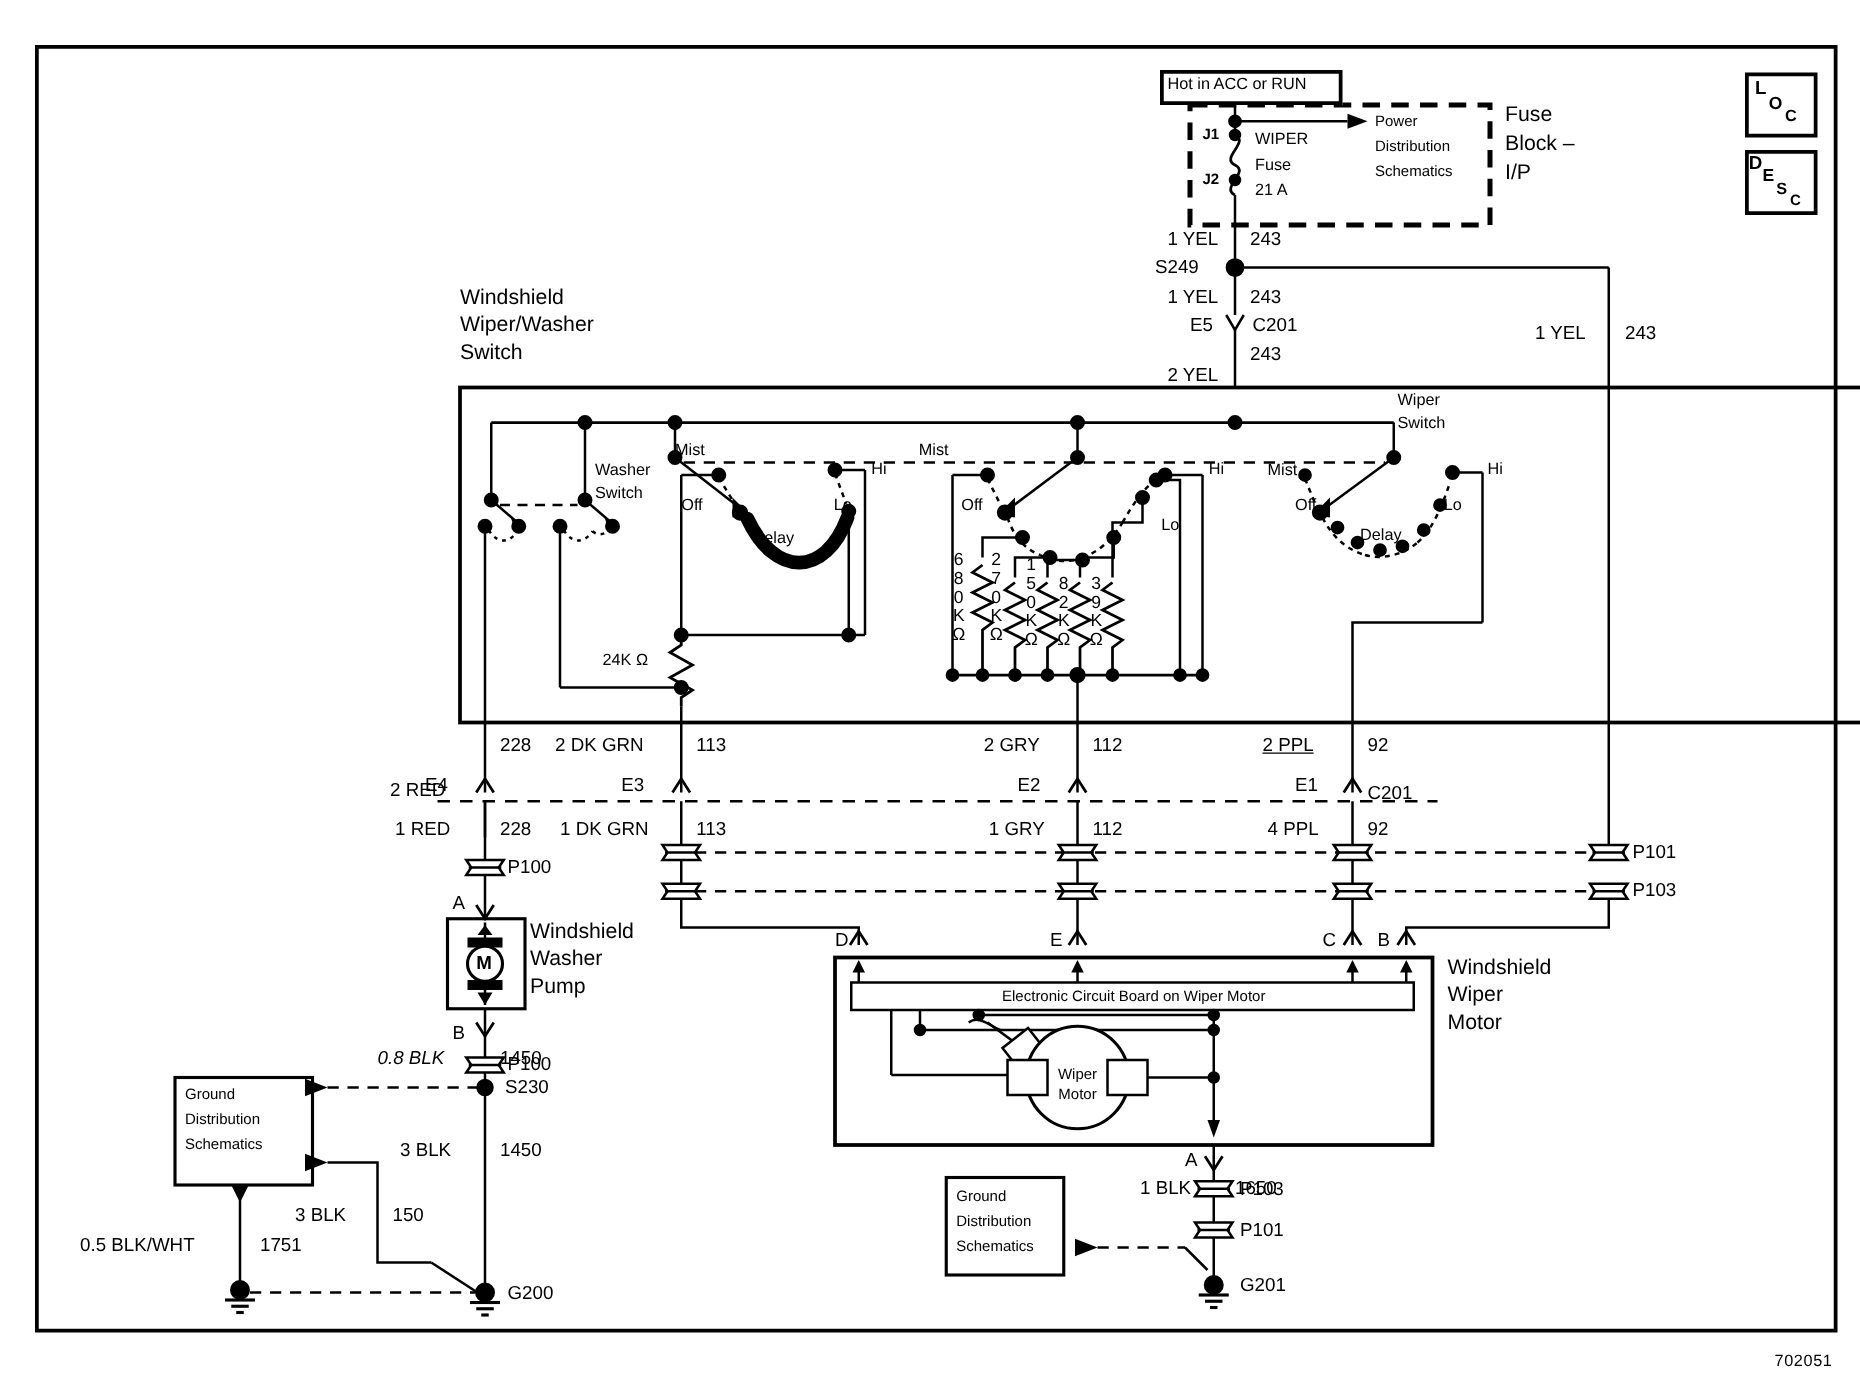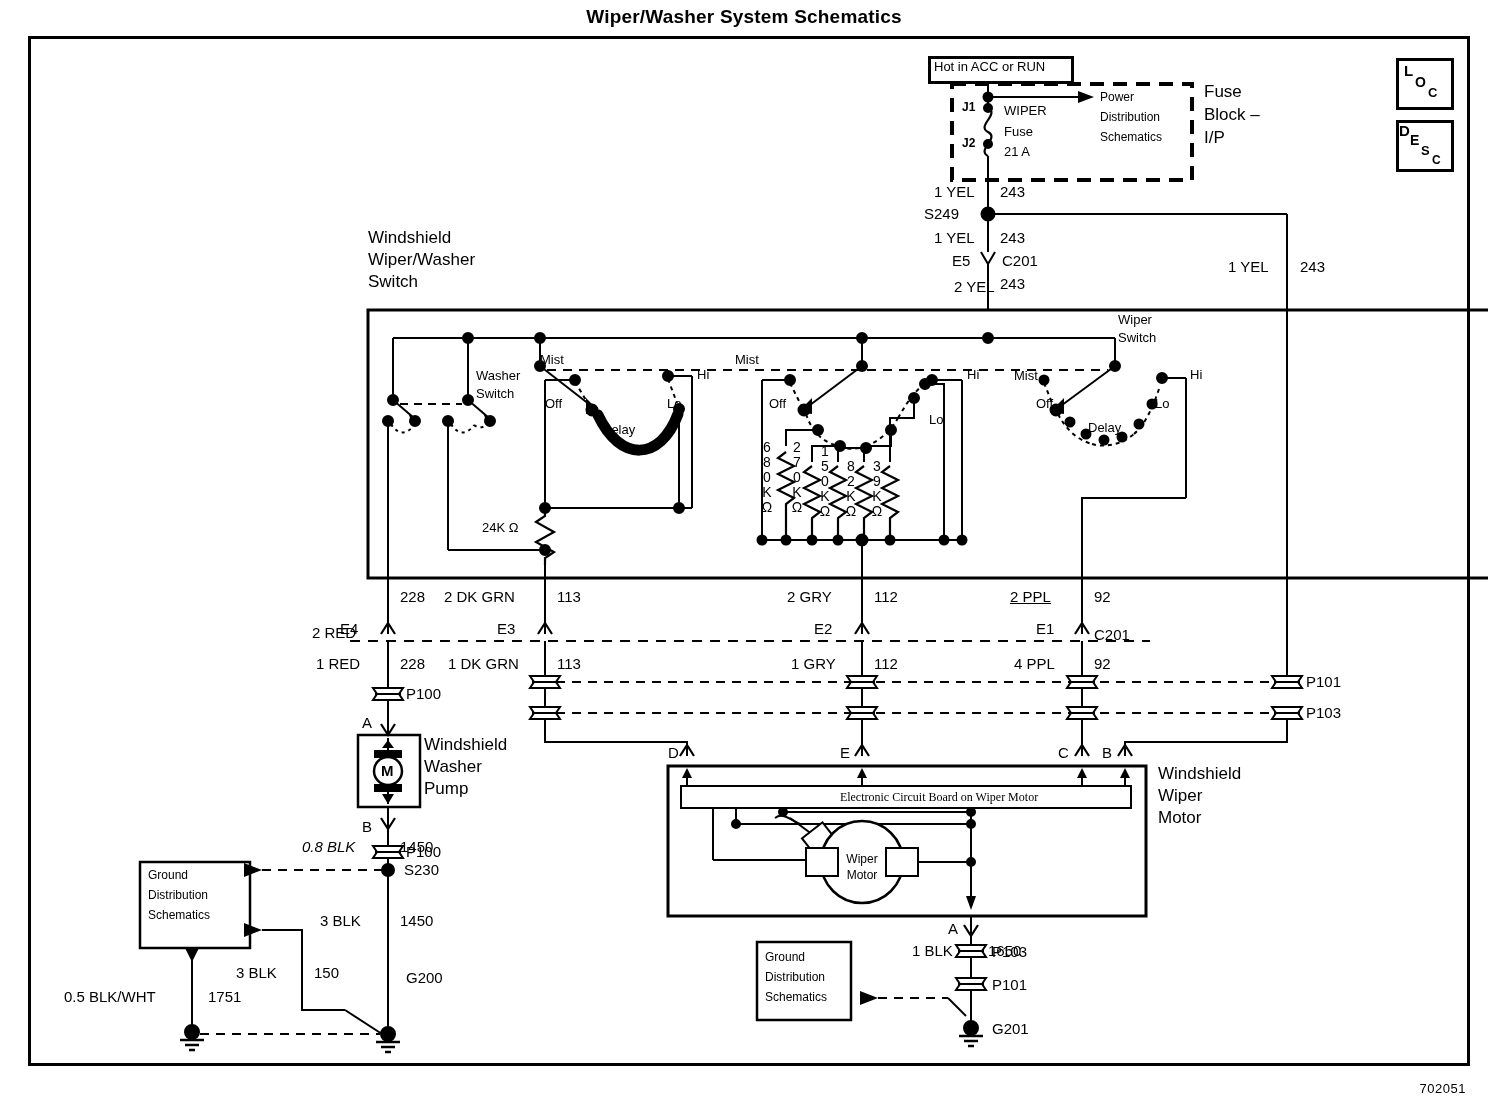--- a/index.html
+++ b/index.html
@@ -18,21 +18,20 @@
   .vstack{position:absolute;font-size:14px;line-height:15px;width:14px;text-align:center;}
   .boxbtn{position:absolute;border:3px solid #000;background:#fff;}
   .diag{position:absolute;font-size:15px;font-weight:bold;}
   #pgnum{position:absolute;right:22px;bottom:8px;font-size:13px;letter-spacing:.5px;}
 </style>
 </head>
 <body>
 
 <div id="page">
 
-  <div id="title">Wiper/Washer System Schematics</div>
 
   <div id="outer"></div>
 
   <svg id="art" viewBox="0 0 1488 1104">
     <g stroke="#000" fill="none" stroke-width="2">
 
       <rect x="952" y="84" width="240" height="96" stroke-width="4" stroke-dasharray="14,9"></rect>
 
       <line x1="988" y1="77" x2="988" y2="97"></line>
       <circle cx="988" cy="97" r="4.5" fill="#000"></circle>
@@ -421,21 +420,21 @@
   <div class="diag" style="left:1421px;top:143px;font-size:13px;">S</div>
   <div class="diag" style="left:1432px;top:153px;font-size:12px;">C</div>
 
   <div class="lbl" style="left:934px;top:183px;">1 YEL</div>
   <div class="lbl" style="left:1000px;top:183px;">243</div>
   <div class="lbl" style="left:924px;top:205px;">S249</div>
   <div class="lbl" style="left:934px;top:229px;">1 YEL</div>
   <div class="lbl" style="left:1000px;top:229px;">243</div>
   <div class="lbl" style="left:952px;top:252px;">E5</div>
   <div class="lbl" style="left:1002px;top:252px;">C201</div>
-  <div class="lbl" style="left:934px;top:278px;margin-left:20px;">2 YEL</div>
+  <div class="lbl" style="left:934px;top:292px;">2 YEL</div>
   <div class="lbl" style="left:1000px;top:275px;">243</div>
   <div class="lbl" style="left:1228px;top:258px;">1 YEL</div>
   <div class="lbl" style="left:1300px;top:258px;">243</div>
 
   <div class="lbl" style="left:368px;top:228px;font-size:17px;">Windshield</div>
   <div class="lbl" style="left:368px;top:250px;font-size:17px;">Wiper/Washer</div>
   <div class="lbl" style="left:368px;top:272px;font-size:17px;">Switch</div>
 
   <div class="lbl sm" style="left:476px;top:368px;">Washer</div>
   <div class="lbl sm" style="left:476px;top:386px;">Switch</div>
@@ -534,21 +533,21 @@
   <div class="lbl" style="left:424px;top:779px;font-size:17px;">Pump</div>
 
   <div class="lbl" style="left:406px;top:843px;">P100</div>
 
   <div class="lbl" style="left:668px;top:744px;">D</div>
   <div class="lbl" style="left:840px;top:744px;">E</div>
   <div class="lbl" style="left:1058px;top:744px;">C</div>
   <div class="lbl" style="left:1102px;top:744px;">B</div>
   <div class="lbl" style="left:948px;top:920px;">A</div>
 
-  <div class="lbl xs c" style="left:713px;top:790px;width:452px;font-family:Liberation Serif, serif;">Electronic Circuit Board on Wiper Motor</div>
+  <div class="lbl xs c" style="left:681px;top:790px;width:452px;">Electronic Circuit Board on Wiper Motor</div>
   <div class="lbl xs c" style="left:832px;top:852px;width:60px;">Wiper</div>
   <div class="lbl xs c" style="left:832px;top:868px;width:60px;">Motor</div>
 
   <div class="lbl" style="left:1158px;top:764px;font-size:17px;">Windshield</div>
   <div class="lbl" style="left:1158px;top:786px;font-size:17px;">Wiper</div>
   <div class="lbl" style="left:1158px;top:808px;font-size:17px;">Motor</div>
 
   <div class="lbl xs" style="left:148px;top:868px;">Ground</div>
   <div class="lbl xs" style="left:148px;top:888px;">Distribution</div>
   <div class="lbl xs" style="left:148px;top:908px;">Schematics</div>
@@ -559,21 +558,21 @@
 
   <div class="lbl" style="left:302px;top:838px;font-style:italic;">0.8 BLK</div>
   <div class="lbl" style="left:400px;top:838px;">1450</div>
   <div class="lbl" style="left:404px;top:861px;">S230</div>
   <div class="lbl" style="left:320px;top:912px;">3 BLK</div>
   <div class="lbl" style="left:400px;top:912px;">1450</div>
   <div class="lbl" style="left:236px;top:964px;">3 BLK</div>
   <div class="lbl" style="left:314px;top:964px;">150</div>
   <div class="lbl" style="left:64px;top:988px;">0.5 BLK/WHT</div>
   <div class="lbl" style="left:208px;top:988px;">1751</div>
-  <div class="lbl" style="left:406px;top:969px;text-align:right;">G200</div>
+  <div class="lbl" style="left:406px;top:1026px;text-align:right;">G200</div>
 
   <div class="lbl" style="left:912px;top:942px;">1 BLK</div>
   <div class="lbl" style="left:988px;top:942px;">1650</div>
   <div class="lbl" style="left:990px;top:942px;width:0;height:0;"></div>
   <div class="lbl" style="left:992px;top:942px;width:0;height:0;"></div>
   <div class="lbl" style="left:990px;top:942px;width:0;height:0;"></div>
   <div class="lbl" style="left:992px;top:940px;width:0;height:0;"></div>
   <div class="lbl" style="left:990px;top:942px;width:0;height:0;"></div>
 
   <div class="lbl" style="left:992px;top:942px;"></div>

